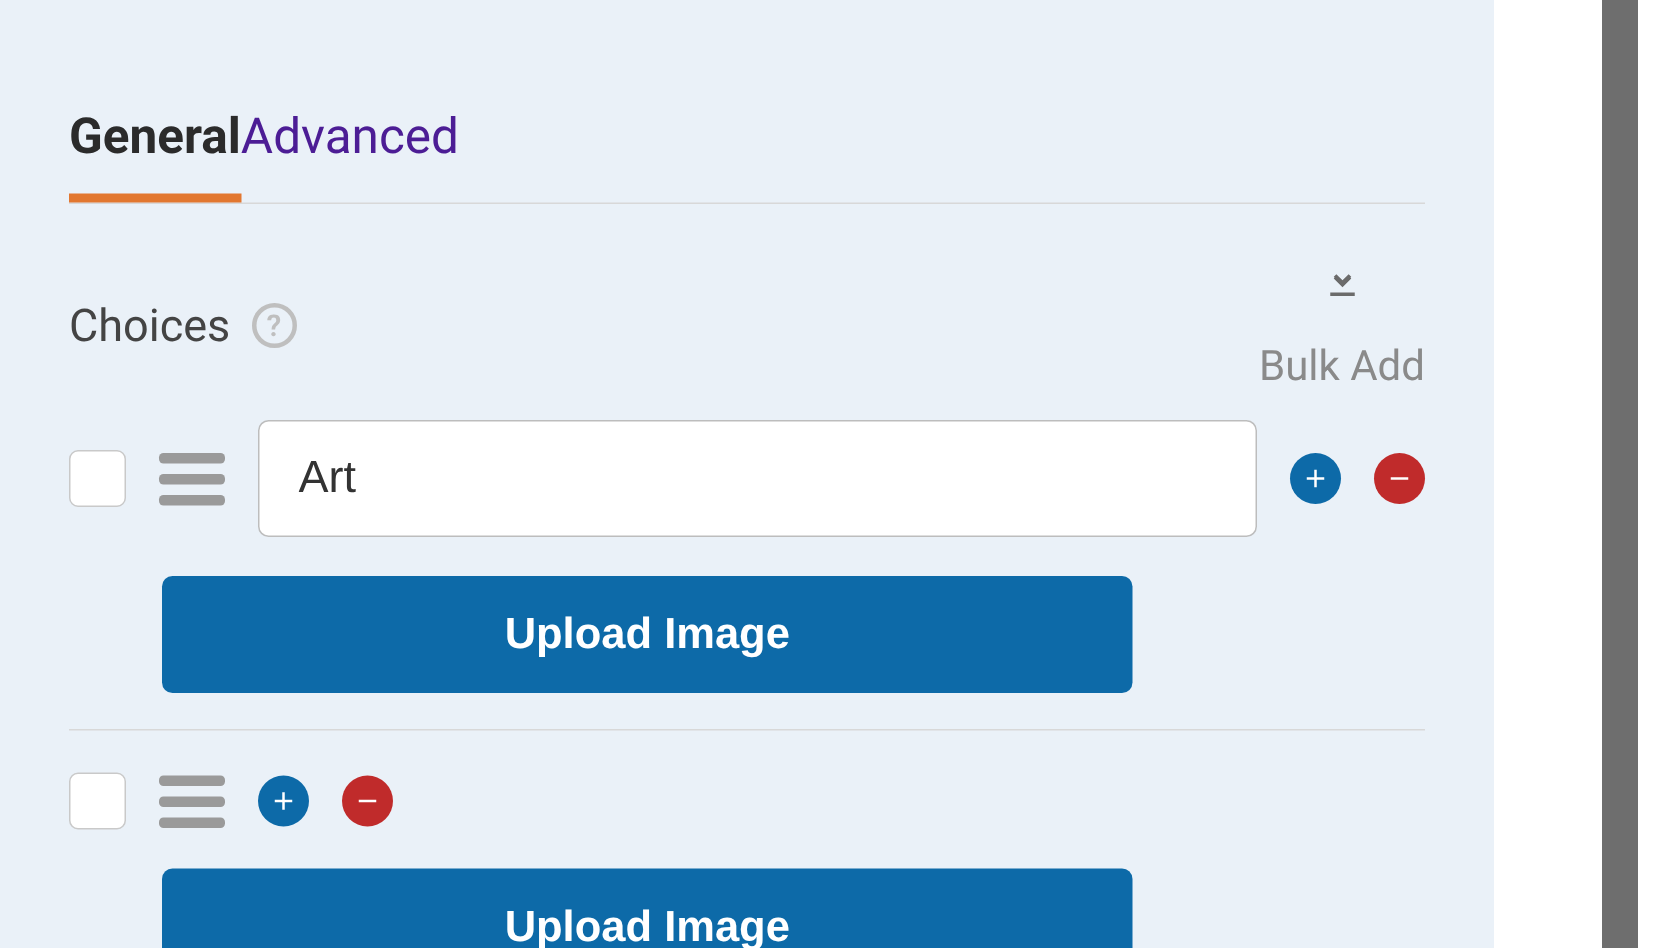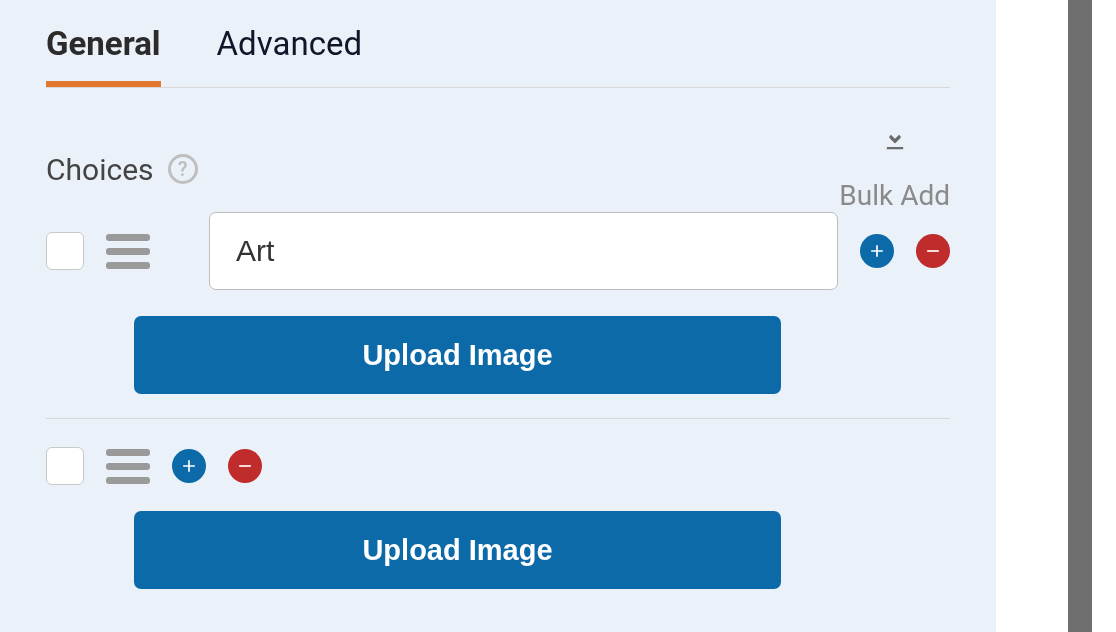--- a/index.html
+++ b/index.html
@@ -16,41 +16,42 @@
       display: flex;
     }
     .panel {
       background: #eaf1f8;
       width: 996px;
       height: 632px;
       padding: 0 46px 0 46px;
     }
     .tabs {
       display: flex;
-      gap: 56px;
       border-bottom: 1px solid #d8d8d8;
       padding-top: 24px;
+      margin-top: 48px;
     }
     .tab {
       font-size: 33px;
-      color: #0f172a;
+      color: #4c1d95;
       padding-bottom: 18px;
       cursor: pointer;
       border-bottom: 6px solid transparent;
     }
     .tab.active {
       color: #2b2b2b;
       font-weight: 700;
       border-bottom-color: #e27730;
     }
     .section-header {
       display: flex;
       justify-content: space-between;
       align-items: center;
       margin-top: 38px;
+      margin-bottom: 20px;
     }
     .choices-label {
       font-size: 30px;
       color: #444;
       display: flex;
       align-items: center;
       gap: 14px;
     }
     .help-icon {
       width: 30px;
@@ -112,42 +113,41 @@
     }
     .choice-input {
       flex: 1;
       height: 78px;
       border: 1px solid #bdbdbd;
       border-radius: 7px;
       padding: 0 26px;
       font-size: 30px;
       color: #333;
       background: #fff;
-      margin-left: 37px;
     }
     .action-btns {
       display: flex;
       align-items: center;
       gap: 22px;
     }
     .circle-btn {
       width: 34px;
       height: 34px;
       border-radius: 50%;
       cursor: pointer;
       display: flex;
       align-items: center;
       justify-content: center;
       flex-shrink: 0;
     }
     .circle-btn.add { background: #0d6aa8; }
     .circle-btn.remove { background: #c02b2b; }
     .upload-wrap {
       margin-top: 26px;
-      margin-left: 88px;
+      margin-left: 62px;
     }
     .upload-btn {
       width: 647px;
       height: 78px;
       background: #0d6aa8;
       color: #fff;
       border: none;
       border-radius: 7px;
       font-size: 29px;
       font-weight: 600;

